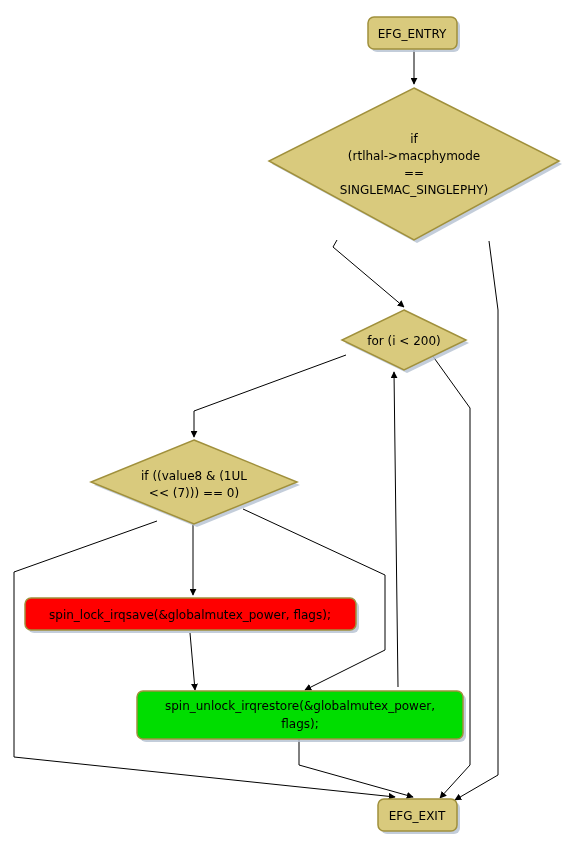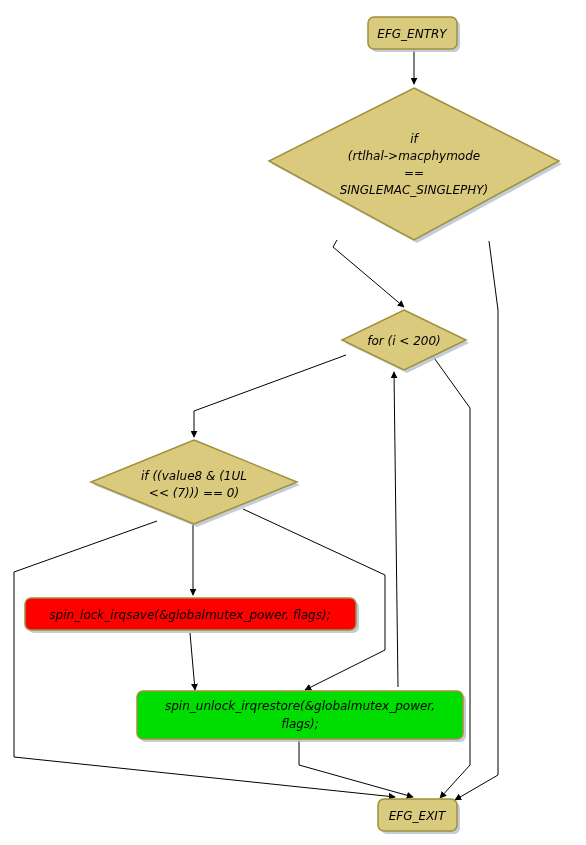--- a/index.html
+++ b/index.html
@@ -11,21 +11,20 @@
     width: 586px;
     height: 845px;
     font-family: "DejaVu Sans", sans-serif;
     overflow: hidden;
   }
   #diagram-root {
     position: relative;
     width: 586px;
     height: 845px;
     background: #ffffff;
-    font-style: italic;
   }
   svg#flow-svg {
     position: absolute;
     top: 0;
     left: 0;
     width: 586px;
     height: 845px;
     display: block;
   }
   .node-text {

